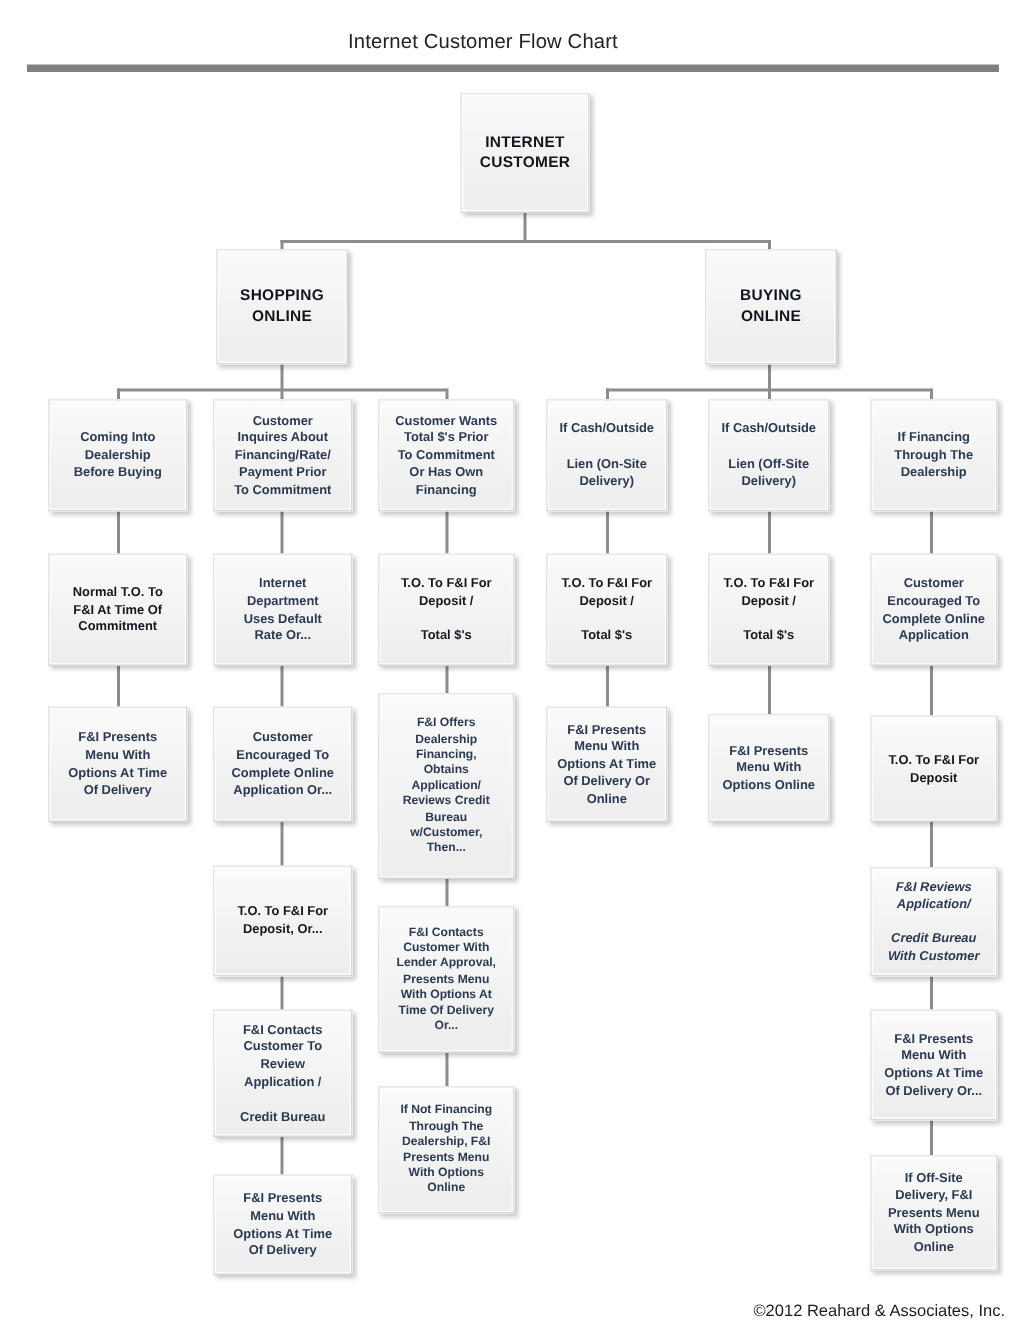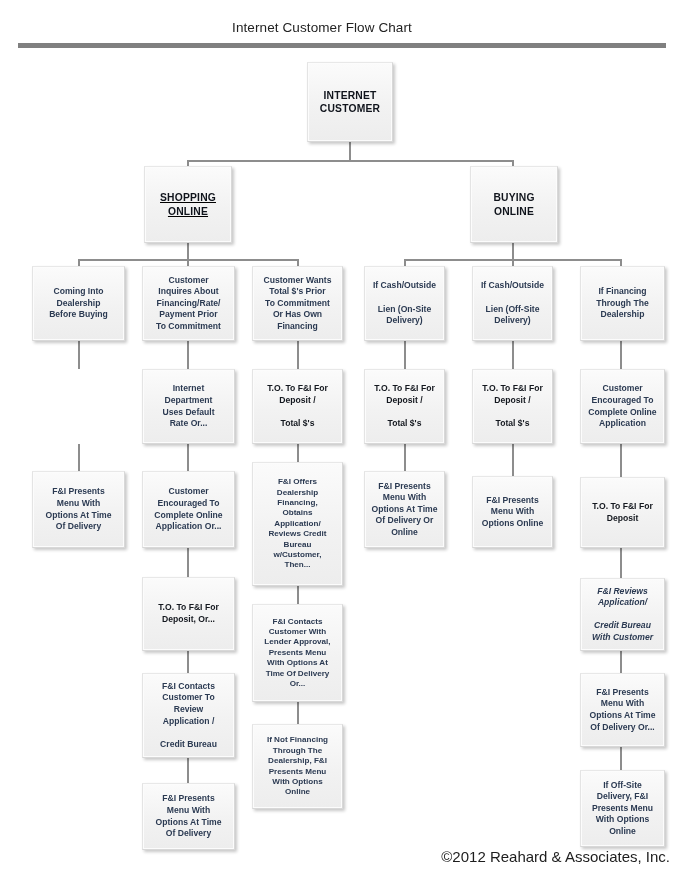--- a/index.html
+++ b/index.html
@@ -90,22 +90,22 @@
   }
   .node.tiny .label {
     font-size: 8.1px;
     line-height: 10.4px;
   }
 
   
   .footer {
     position: absolute;
     right: 14px;
-    bottom: 19px;
-    font-size: 15px;
+    bottom: 4px;
+    font-size: 11px;
     color: #1d1d1d;
     font-family: "Liberation Sans", sans-serif;
     white-space: nowrap;
   }
 </style>
 </head>
 <body>
 
 <div id="chart-root">
 
@@ -153,33 +153,38 @@
   <div class="ln v" style="left:620px; top:444px; height:33px;"></div>
   <div class="ln v" style="left:620px; top:548px; height:30px;"></div>
   <div class="ln v" style="left:620px; top:651px; height:22px;"></div>
   <div class="ln v" style="left:620px; top:747px; height:23px;"></div>
 
   <div class="node head" style="left:307px; top:62px; width:86px; height:80px;">
     <span class="label">INTERNET
 CUSTOMER</span>
   </div>
 
-  <div class="node head" style="left:144px; top:166px; width:88px; height:77px;text-decoration:underline;">
+  <div class="node head" style="left:144px; top:166px; width:88px; height:77px;">
     <span class="label">SHOPPING
 ONLINE</span>
   </div>
   <div class="node head" style="left:470px; top:166px; width:88px; height:77px;">
     <span class="label">BUYING
 ONLINE</span>
   </div>
 
   <div class="node" style="left:32px; top:266px; width:93px; height:75px;">
     <span class="label">Coming Into
 Dealership
 Before Buying</span>
+  </div>
+  <div class="node dark" style="left:32px; top:369px; width:93px; height:75px;">
+    <span class="label">Normal T.O. To
+F&amp;I At Time Of
+Commitment</span>
   </div>
   <div class="node" style="left:32px; top:471px; width:93px; height:77px;">
     <span class="label">F&amp;I Presents
 Menu With
 Options At Time
 Of Delivery</span>
   </div>
 
   <div class="node" style="left:142px; top:266px; width:93px; height:75px;">
     <span class="label">Customer

